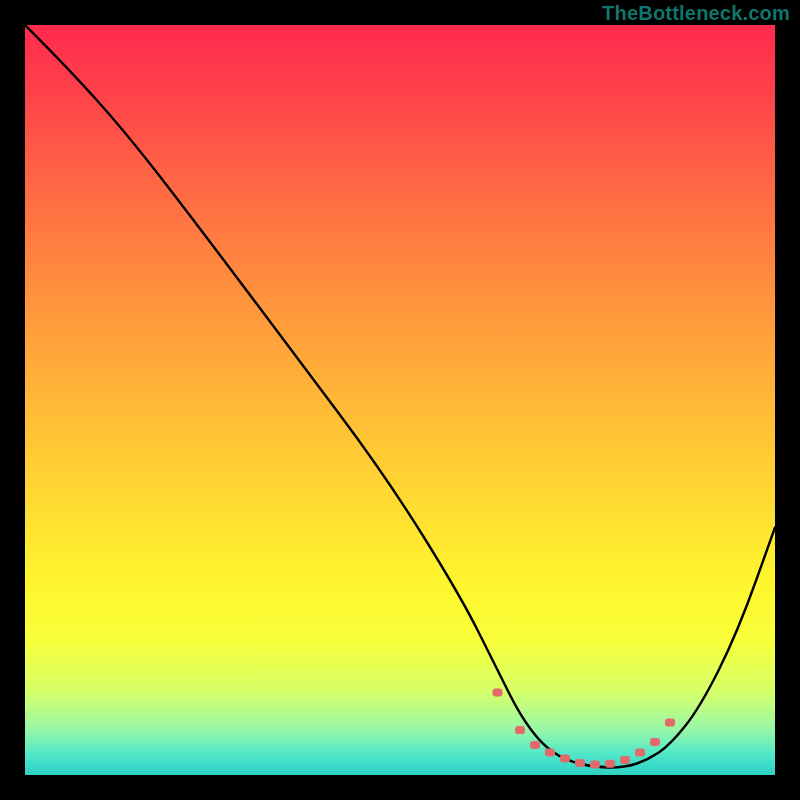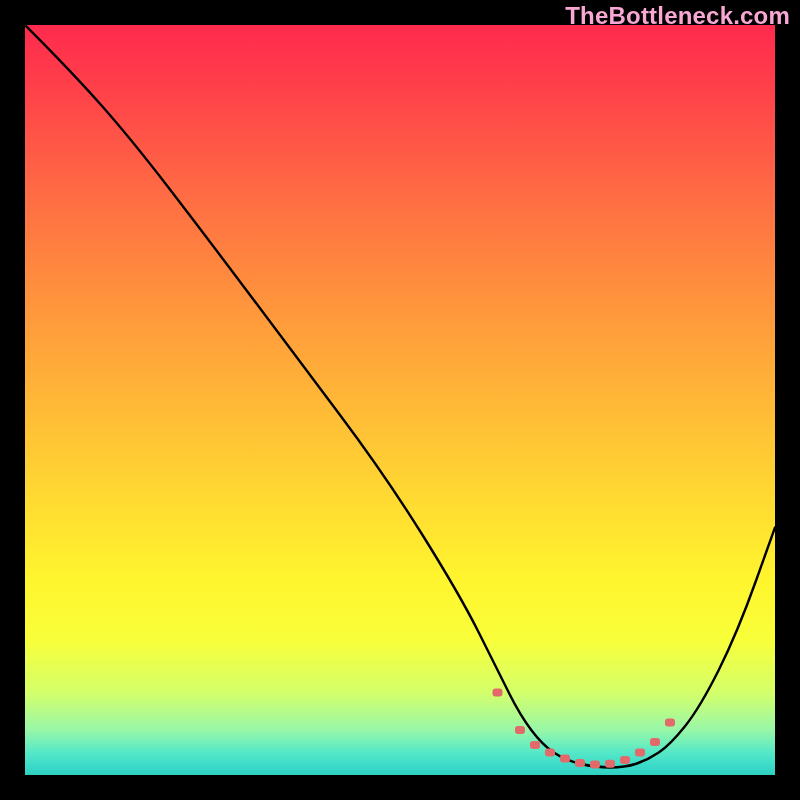--- a/index.html
+++ b/index.html
@@ -48,23 +48,23 @@
   }
   svg.curve {
     position: absolute;
     inset: 0;
   }
   .watermark {
     position: absolute;
     top: 2px;
     right: 10px;
     font-family: Arial, Helvetica, sans-serif;
-    font-size: 24px;
+    font-size: 20px;
     font-weight: 600;
-    color: #f9a8d4;
+    color: #0f766e;
     letter-spacing: 0.2px;
     user-select: none;
   }
 </style>
 </head>
 <body>
 
 <div class="frame">
   <div class="watermark">TheBottleneck.com</div>
   <div class="plot">

